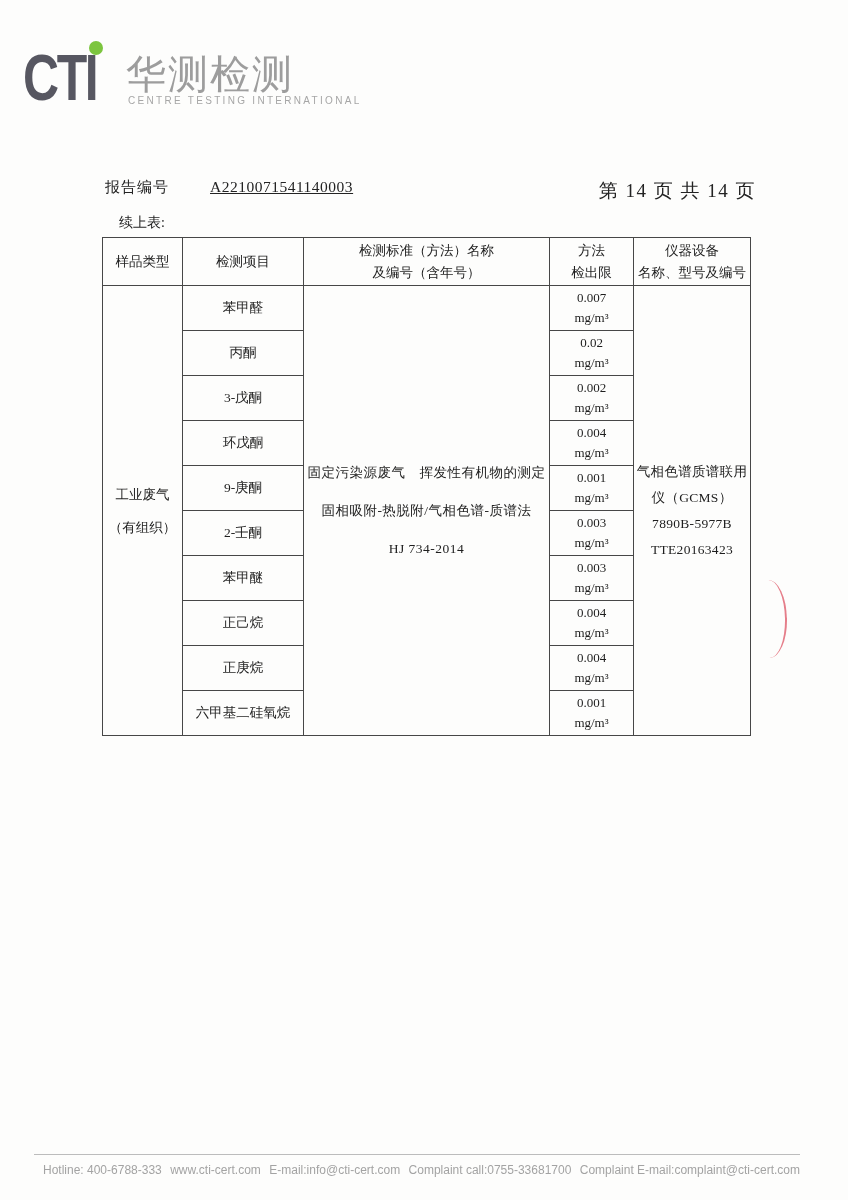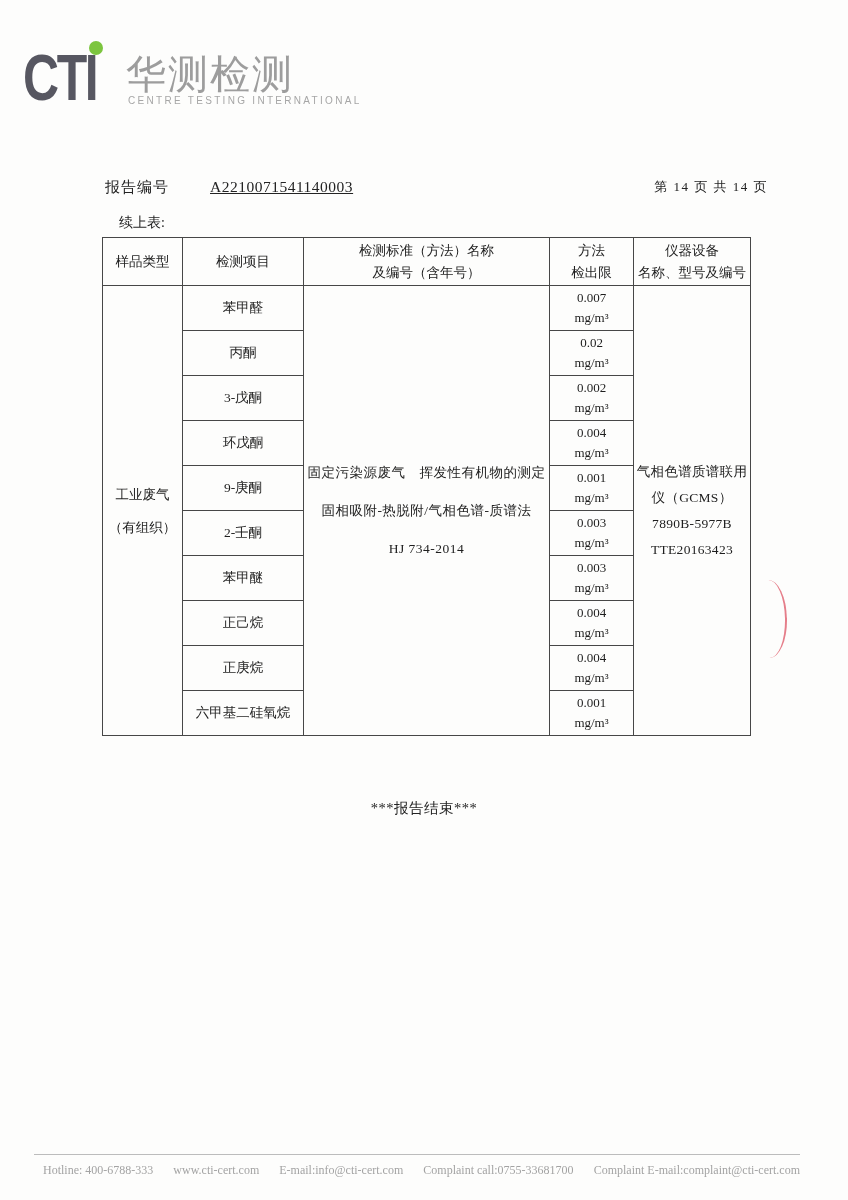--- a/index.html
+++ b/index.html
@@ -35,21 +35,21 @@
     font-size:40px;line-height:41px;letter-spacing:2px;color:var(--brand-cn-gray);
   }
   .logo-sub{
     position:absolute;left:128px;top:95px;
     font-family:"Liberation Sans","DejaVu Sans",sans-serif;
     font-size:10px;letter-spacing:2.3px;color:#a6a6a6;white-space:nowrap;
   }
   
   .report-no-label{position:absolute;left:105px;top:178px;font-size:15px;letter-spacing:1px;}
   .report-no-value{position:absolute;left:210px;top:178px;font-size:15.5px;letter-spacing:.5px;text-decoration:underline;}
-  .page-info{position:absolute;right:80px;top:178px;font-size:13px;letter-spacing:1.5px;}
+  .page-info{position:absolute;right:92px;top:178px;font-size:19px;letter-spacing:1.5px;}
   .cont-label{position:absolute;left:119px;top:214px;font-size:14px;}
   
   table.report{
     position:absolute;left:102px;top:237px;width:648px;
     border-collapse:collapse;table-layout:fixed;
   }
   table.report th,table.report td{
     border:1px solid var(--border);
     text-align:center;vertical-align:middle;padding:0;
     font-weight:normal;font-size:13.5px;color:#1e1e1e;
@@ -66,21 +66,21 @@
   .end-note{position:absolute;left:0;top:799px;width:848px;text-align:center;font-size:14.5px;letter-spacing:.5px;}
   .stamp-arc{
     position:absolute;left:751px;top:580px;width:34px;height:78px;
     border:none;border-right:2.5px solid var(--stamp-red);
     border-radius:50%;opacity:.8;transform:rotate(-1deg);
   }
   .footer-line{position:absolute;left:34px;top:1154px;width:766px;height:1px;background:#bcbcbc;}
   .footer{
     position:absolute;left:43px;top:1163px;width:757px;
     display:flex;justify-content:space-between;align-items:baseline;
-    font-family:Liberation Serif, serif;
+    font-family:Liberation Sans, sans-serif;
     font-size:12px;color:var(--footer-gray);white-space:nowrap;
   }
 </style>
 </head>
 <body>
 
 <div class="page">
 
   <div>
     <span class="logo-cti">CTI</span>
@@ -206,21 +206,20 @@
       <tr>
         <td>六甲基二硅氧烷</td>
         <td class="lim">
           <div>0.001</div>
           <div>mg/m³</div>
         </td>
       </tr>
     </tbody>
   </table>
 
-  <div class="end-note">***报告结束***</div>
 
   <div class="stamp-arc"></div>
 
   <div class="footer-line"></div>
   <div class="footer">
     <span>Hotline: 400-6788-333</span>
     <span>www.cti-cert.com</span>
     <span>E-mail:info@cti-cert.com</span>
     <span>Complaint call:0755-33681700</span>
     <span>Complaint E-mail:complaint@cti-cert.com</span>

